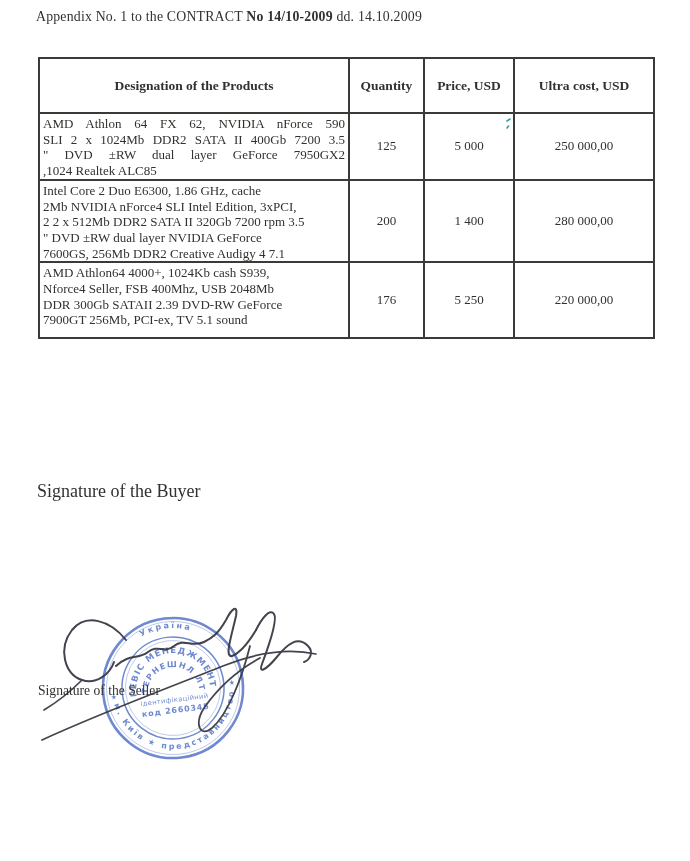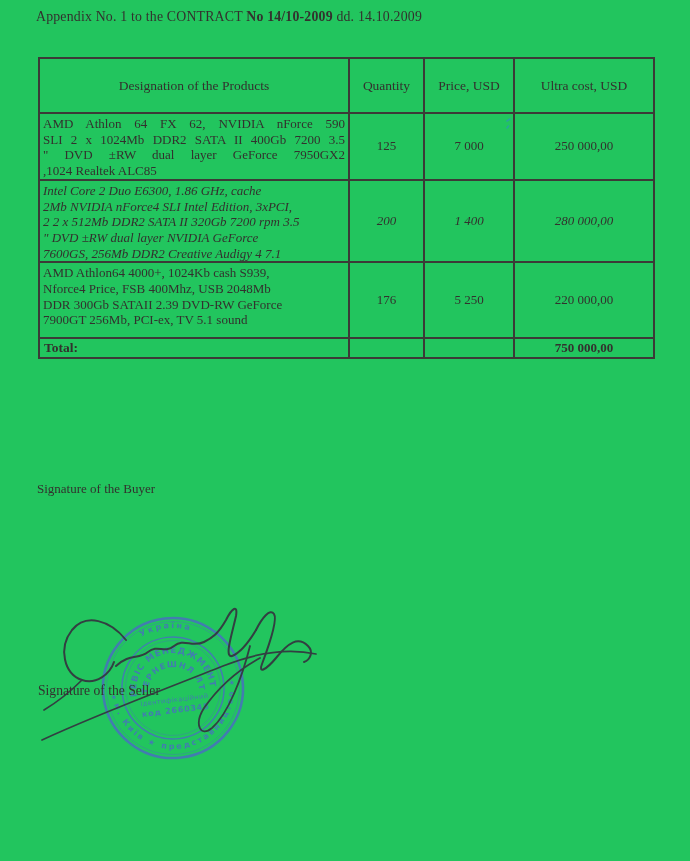--- a/index.html
+++ b/index.html
@@ -2,21 +2,21 @@
 <html><head>
 <meta charset="utf-8">
 <style>
   * { margin: 0; padding: 0; box-sizing: border-box; }
   html, body { background: #e8e8e8; }
   .page {
     position: relative;
     width: 690px;
     height: 861px;
     margin: 0 auto;
-    background: #22c55e;
+    background: #ffffff;
     overflow: hidden;
     font-family: "Liberation Serif", serif;
     color: #2e2d2b;
   }
   
   .doc-header {
     position: absolute;
     left: 36px;
     top: 9px;
     font-size: 13.8px;
@@ -34,41 +34,41 @@
     width: 615px;
     border-collapse: collapse;
     table-layout: fixed;
     color: #33312e;
   }
   table.products, table.products th, table.products td {
     border: 2px solid #3c3a37;
   }
   table.products th {
     font-size: 13.5px;
-    font-weight: normal;
+    font-weight: bold;
     text-align: center;
     vertical-align: middle;
     height: 55px;
     padding: 10px 4px;
   }
   td.cell-designation {
     font-size: 13px;
     vertical-align: top;
     padding: 2px 3px 0 3px;
     line-height: 15.7px;
     overflow: hidden;
   }
   td.cell-num {
     font-size: 13px;
     text-align: center;
     vertical-align: middle;
     padding: 0 2px;
   }
   tr.row-1 td { height: 55px; }
-  tr.row-2 td { height: 82px; font-style: italic; }
+  tr.row-2 td { height: 82px; }
   tr.row-3 td { height: 76px; }
   tr.row-total td { height: 20px; }
   .justify .line { text-align: justify; text-align-last: justify; }
   .justify .line:last-child { text-align: right; text-align-last: left; }
   tr.row-total .total-label {
     font-weight: bold;
     font-size: 13.5px;
     vertical-align: middle;
     padding: 0 0 1px 4px;
   }
@@ -80,21 +80,21 @@
   .scan-artifact {
     position: absolute;
     left: 505px;
     top: 118px;
     z-index: 2;
   }
 
   
   .sig-label {
     position: absolute;
-    font-size: 13px;
+    font-size: 18px;
     color: #33312e;
     white-space: nowrap;
   }
   .sig-buyer { left: 37px; top: 481px; }
   .sig-seller { left: 38px; top: 683px; z-index: 4; font-size: 13.6px; }
 
   
   .stamp {
     position: absolute;
     left: 93px;
@@ -140,51 +140,45 @@
     </thead>
     <tbody>
       <tr class="row-1">
         <td class="cell-designation justify">
             <div class="line">AMD Athlon 64 FX 62, NVIDIA nForce 590</div>
             <div class="line">SLI 2 x 1024Mb DDR2 SATA II 400Gb 7200 3.5</div>
             <div class="line">" DVD ±RW dual layer GeForce 7950GX2</div>
             <div class="line">,1024 Realtek ALC85</div>
           </td>
         <td class="cell-num">125</td>
-        <td class="cell-num">7 000</td>
+        <td class="cell-num">5 000</td>
         <td class="cell-num">250 000,00</td>
       </tr>
       <tr class="row-2">
         <td class="cell-designation">
             <div class="line">Intel Core 2 Duo E6300, 1.86 GHz, cache</div>
             <div class="line">2Mb NVIDIA nForce4 SLI Intel Edition, 3xPCI,</div>
             <div class="line">2 2 x 512Mb DDR2 SATA II 320Gb 7200 rpm 3.5</div>
             <div class="line">" DVD ±RW dual layer NVIDIA GeForce</div>
             <div class="line">7600GS, 256Mb DDR2 Creative Audigy 4 7.1</div>
           </td>
         <td class="cell-num">200</td>
         <td class="cell-num">1 400</td>
         <td class="cell-num">280 000,00</td>
       </tr>
       <tr class="row-3">
         <td class="cell-designation">
             <div class="line"> AMD Athlon64 4000+, 1024Kb cash S939,</div>
-            <div class="line">Nforce4 Price, FSB 400Mhz, USB 2048Mb</div>
+            <div class="line">Nforce4 Seller, FSB 400Mhz, USB 2048Mb</div>
             <div class="line">DDR 300Gb SATAII 2.39 DVD-RW GeForce</div>
             <div class="line">7900GT 256Mb, PCI-ex, TV 5.1 sound</div>
           </td>
         <td class="cell-num">176</td>
         <td class="cell-num">5 250</td>
         <td class="cell-num">220 000,00</td>
-      </tr>
-      <tr class="row-total">
-        <td class="total-label">Total:</td>
-        <td class="cell-num"></td>
-        <td class="cell-num"></td>
-        <td class="cell-num total-value">750 000,00</td>
       </tr>
     </tbody>
   </table>
 
   <svg class="scan-artifact" width="10" height="14">
     <path d="M2,3 L5,1" stroke="#2aa39e" stroke-width="1.6" stroke-linecap="round"></path>
     <path d="M2,10 L3.5,8" stroke="#2aa39e" stroke-width="1.6" stroke-linecap="round"></path>
   </svg>
 
   <div class="sig-label sig-buyer">Signature of the Buyer</div>

